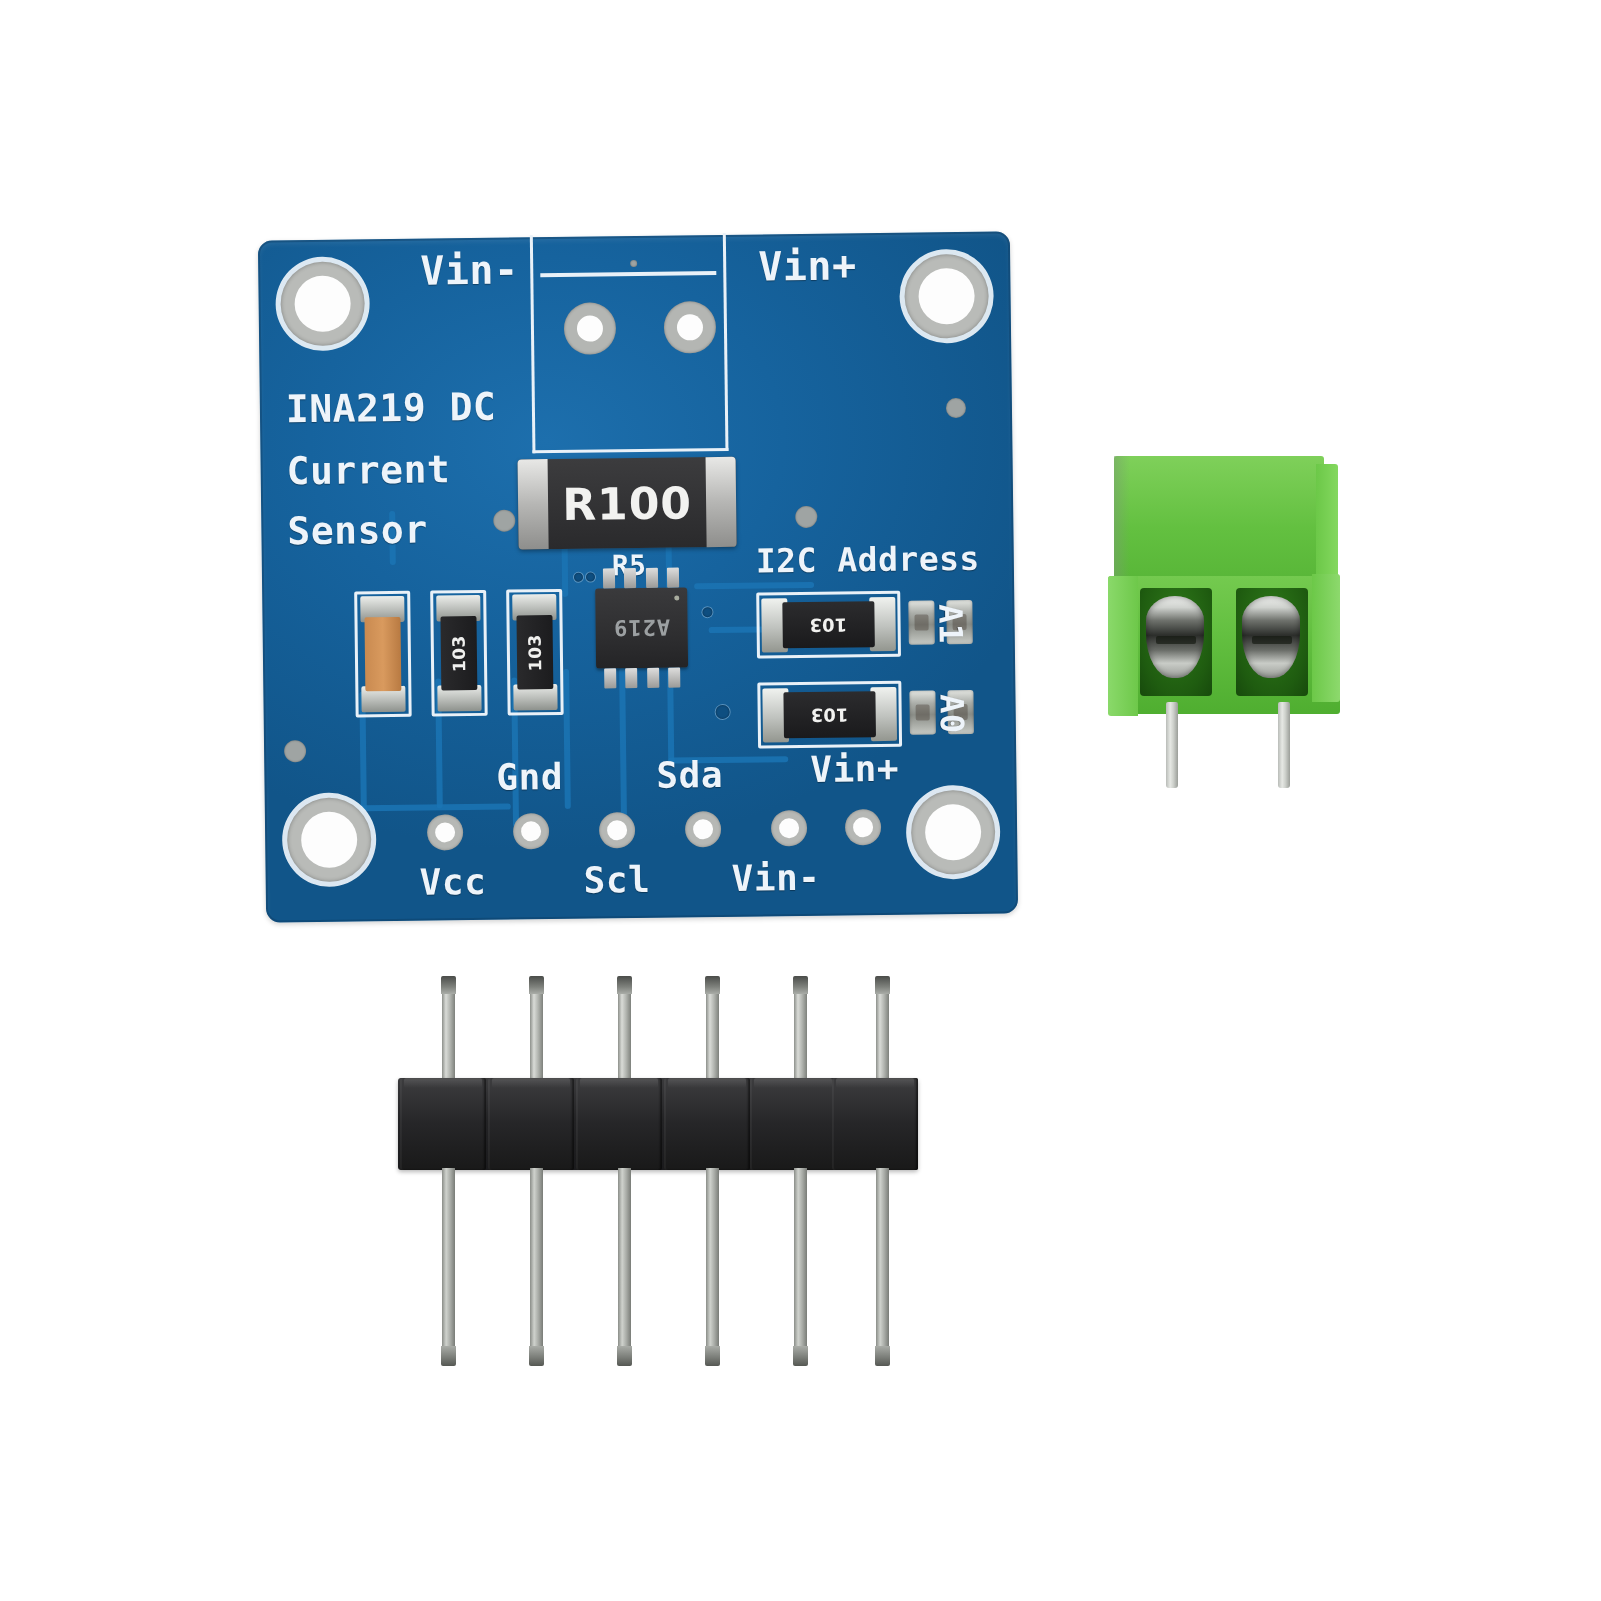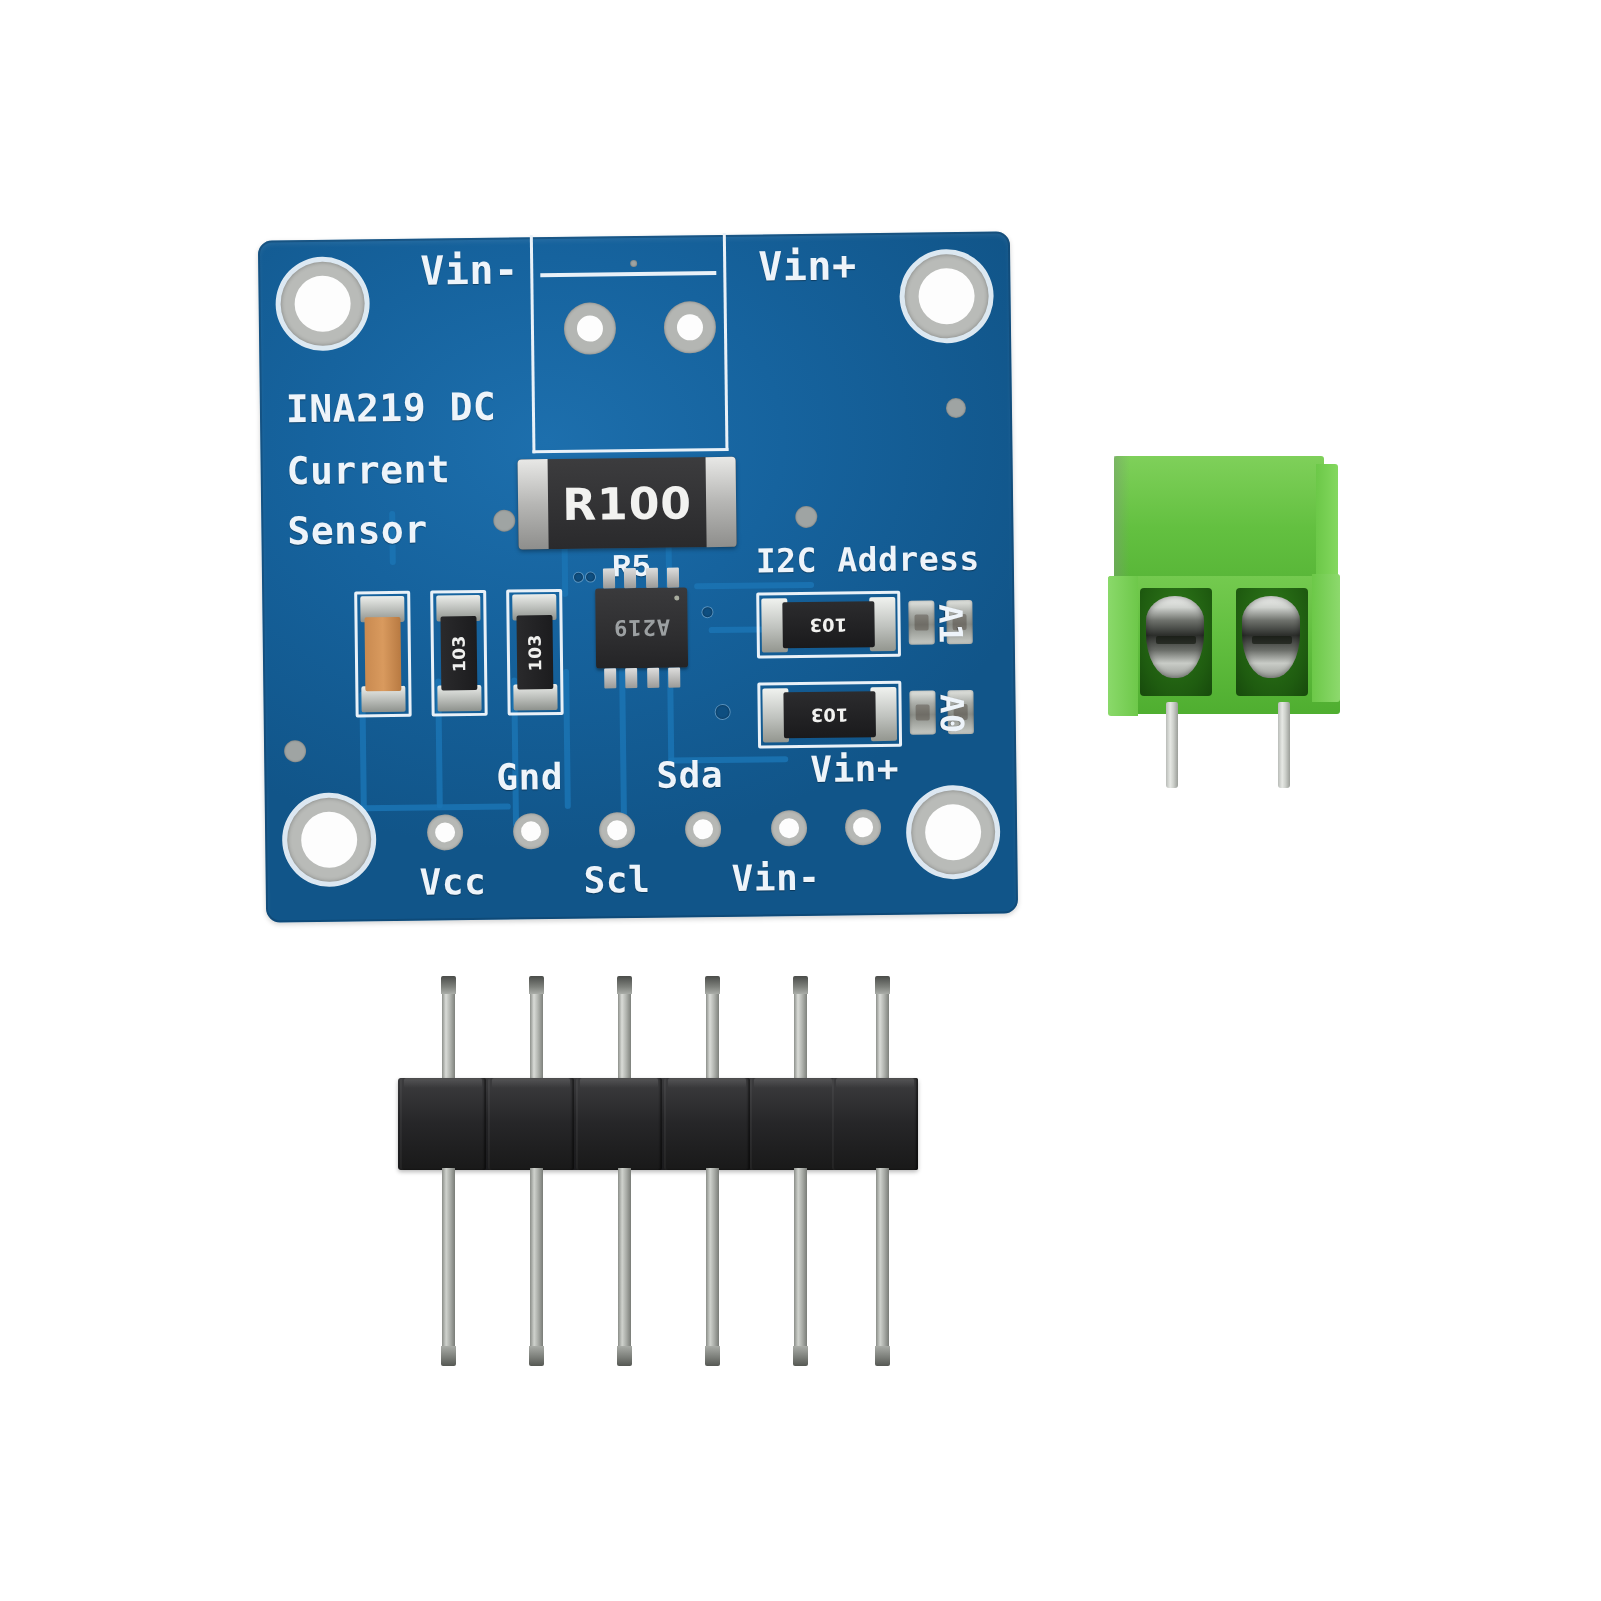--- a/index.html
+++ b/index.html
@@ -471,21 +471,21 @@
     <div class="via-dark" style="left:440px;top:372px;width:10px;height:10px;"></div>
     <div class="via-dark" style="left:312px;top:336px;width:9px;height:9px;"></div>
     <div class="via-dark" style="left:324px;top:336px;width:9px;height:9px;"></div>
 
     <div class="shunt">
       <div class="cap l"></div>
       <div class="cap r"></div>
       <div class="mark">R100</div>
     </div>
 
-    <div class="silk" style="left:350px;top:316px;font-size:32px;font-family:Liberation Mono, monospace;">R5</div>
+    <div class="silk" style="left:350px;top:316px;font-size:28px;">R5</div>
 
     <div class="ic">
       <div class="icpins top">
         <i></i>
         <i></i>
         <i></i>
         <i></i>
       </div>
       <div class="icpins bot">
         <i></i>

